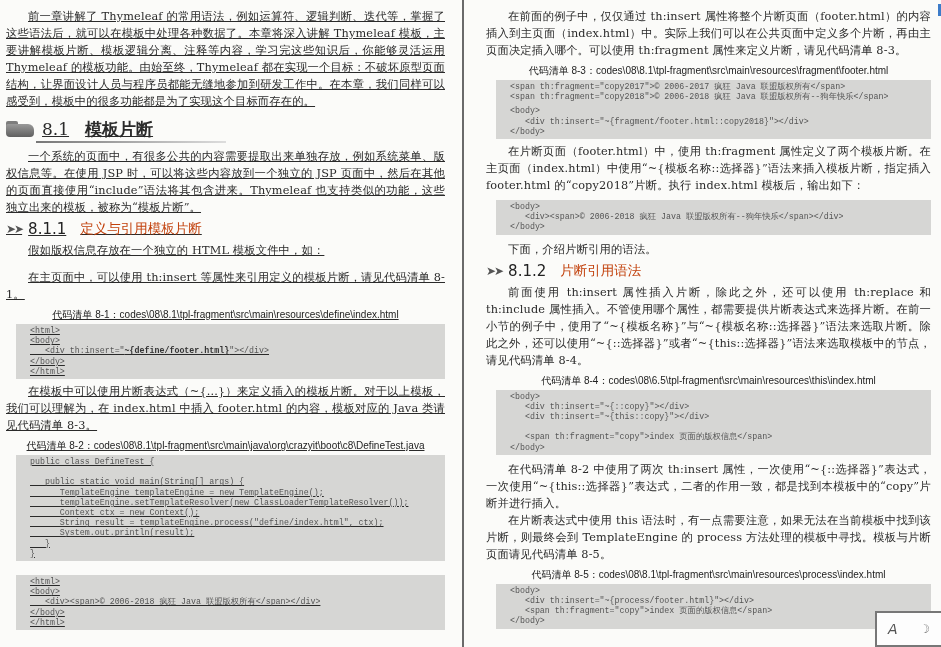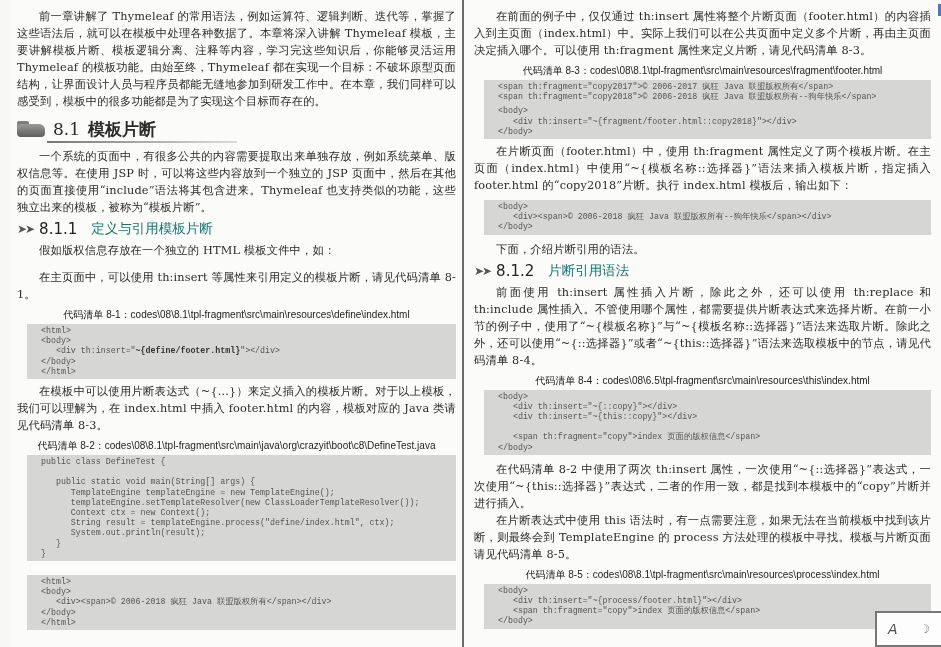--- a/index.html
+++ b/index.html
@@ -6,22 +6,22 @@
   body {
     width:941px; height:647px; overflow:hidden; position:relative;
     background:#f7f7f5;
     font-family:"DejaVu Serif", "Liberation Serif", serif;
     color:#2a2a2a;
   }
   .page {
     position:absolute; top:0; height:647px; box-sizing:border-box; overflow:hidden;
     background:#fbfbf9;
   }
-  .page.left { left:11px; width:463px; padding:0 18px 0 6px; }
-  .page.right { left:464px; width:477px; padding:0 10px 0 10px; }
+  .page.left { left:0; width:463px; padding:0 18px 0 6px;text-decoration:underline; }
+  .page.right { left:464px; width:477px; padding:0 10px 0 22px; }
   .divider {
     position:absolute; left:462px; top:0; width:2px; height:647px; background:#6a6a6a;
   }
   .blue-mark {
     position:absolute; right:0; top:4px; width:3px; height:12px; background:#3d7cc9;
   }
   p.para {
     margin:0; font-size:11.3px; line-height:17px; text-indent:22px; text-align:justify;
     letter-spacing:0.15px;
   }
@@ -31,33 +31,33 @@
   .h2 .folder {
     width:28px; height:16px; margin-right:8px; position:relative;
   }
   .h2 .folder .tab {
     position:absolute; left:0; top:0; width:12px; height:5px; background:#7d7d7d; border-radius:2px 2px 0 0;
   }
   .h2 .folder .body {
     position:absolute; left:0; top:3px; width:28px; height:13px;
     background:linear-gradient(#9a9a9a,#5f5f5f); border-radius:2px 6px 4px 4px;
   }
-  .h2 .num { font-size:17px; margin-right:8px; }
+  .h2 .num { font-size:17px; margin-right:16px; }
   .h2 .title { font-size:17px; font-weight:bold; }
   .h2 .underline {
     position:absolute; left:30px; top:27px; width:190px; height:2px;
     background:linear-gradient(90deg,#777,#ddd);
   }
   .h3 {
     display:flex; align-items:center; height:22px; margin:2px 0 2px 0;
     font-family:"DejaVu Sans", "Liberation Sans", sans-serif;
   }
   .h3 .arrows { font-size:12px; color:#555; margin-right:6px; letter-spacing:-2px; }
   .h3 .num { font-size:15px; margin-right:14px; color:#222; }
-  .h3 .title { font-size:13.5px; color:#0f766e; }
+  .h3 .title { font-size:13.5px; color:#c2410c; }
   .caption {
     text-align:center; font-family:"Liberation Sans", "DejaVu Sans", sans-serif;
     font-size:10px; color:#222; margin:6px 0 3px 0; height:12px; line-height:12px;
   }
   .code {
     background:#d6d6d4; margin:0 0 0 10px;
     padding:2px 0 2px 14px;
     font-family:"Liberation Mono", "DejaVu Sans Mono", monospace;
     font-size:8.3px; line-height:10.2px; color:#555;
     white-space:pre;

